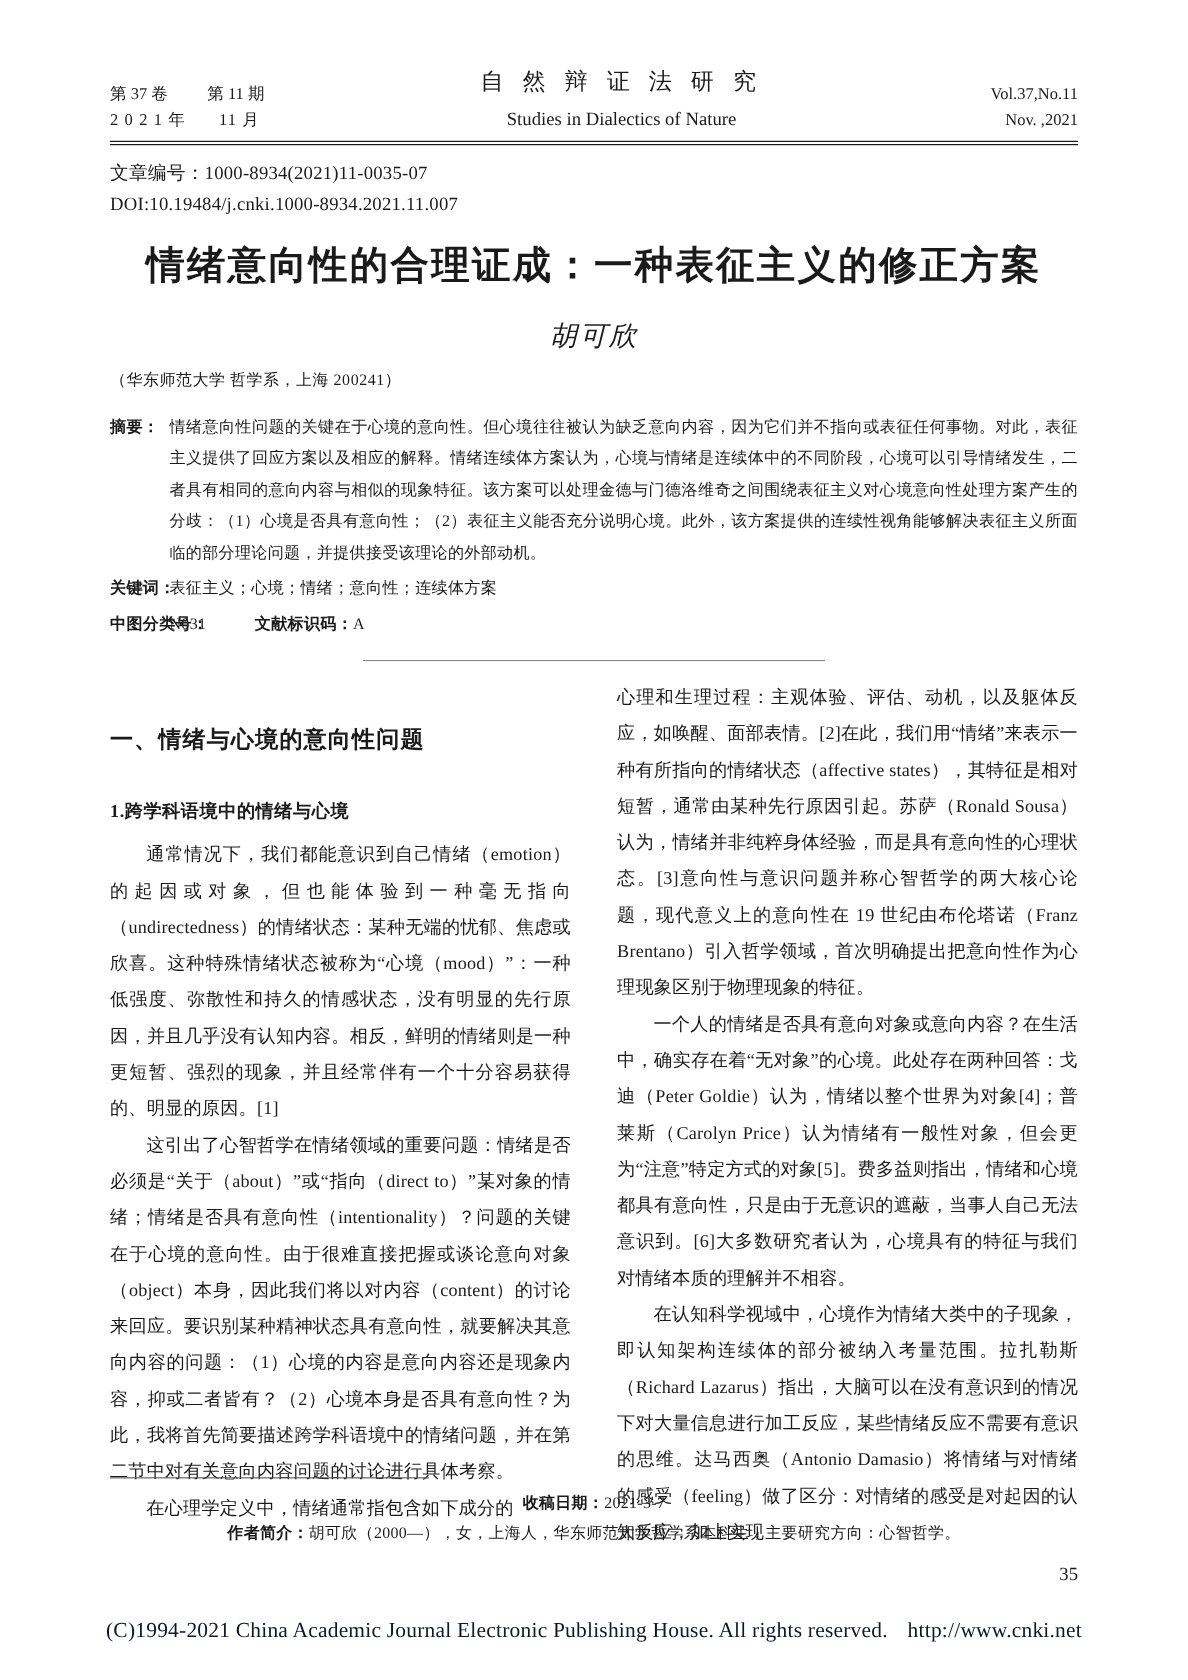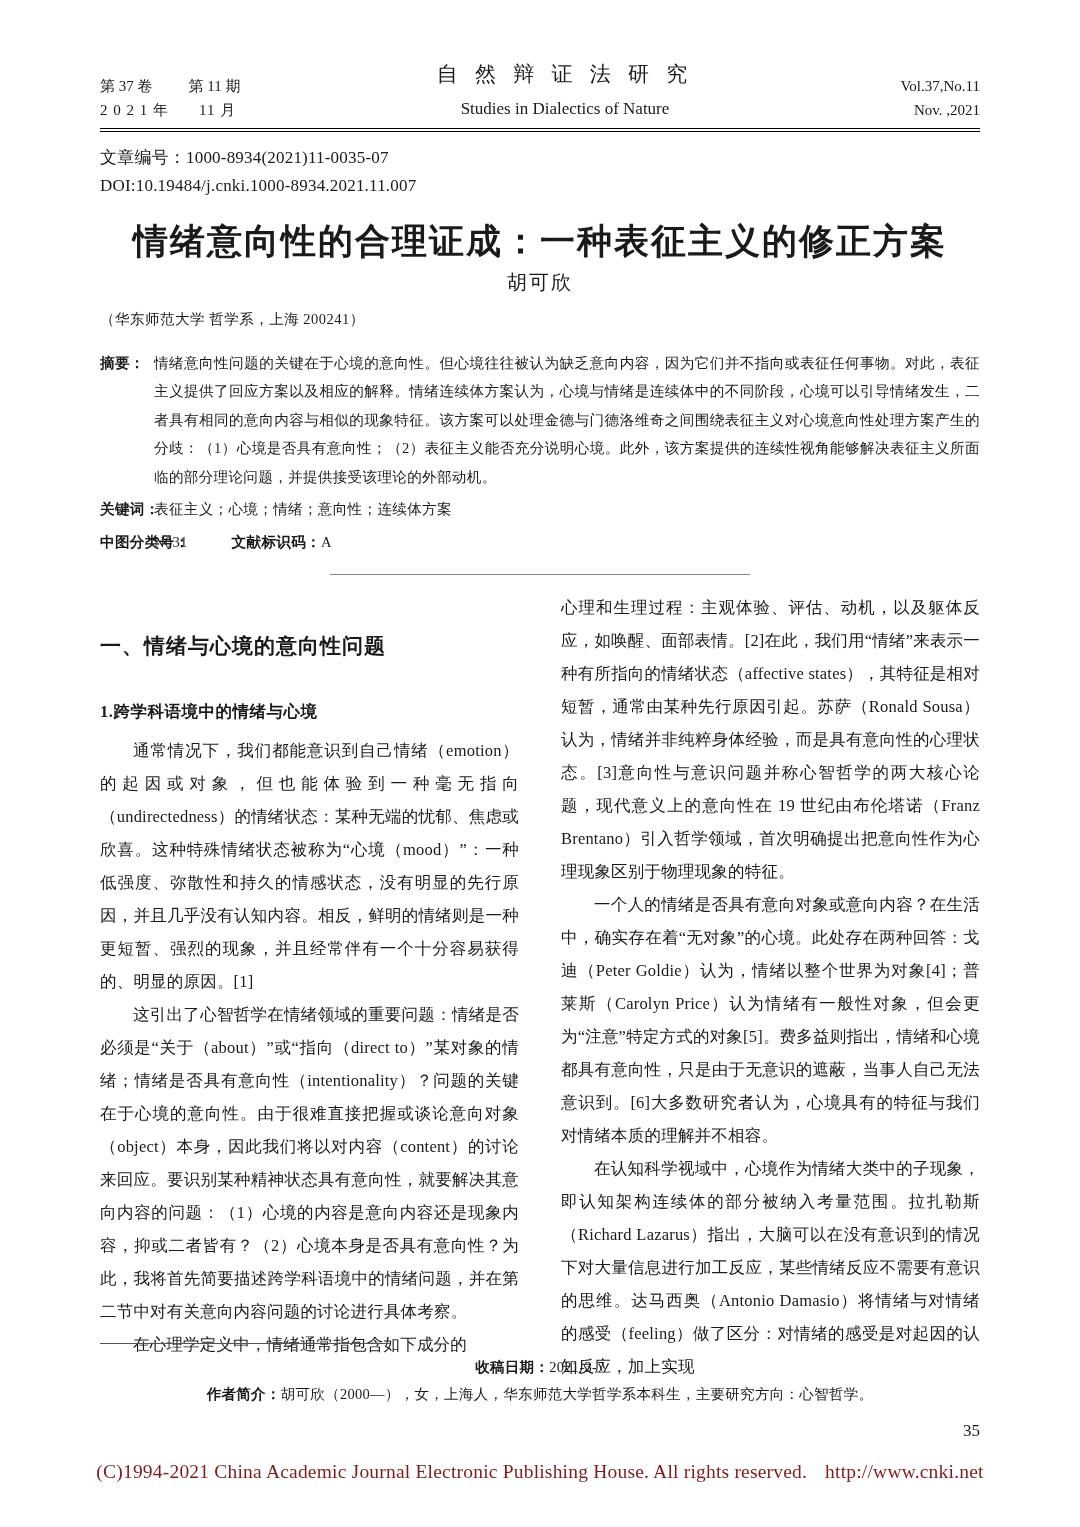--- a/index.html
+++ b/index.html
@@ -85,23 +85,24 @@
   .title {
     text-align: center;
     font-size: 35px;
     font-weight: bold;
     letter-spacing: 2px;
     margin-top: 18px;
     font-family: "Liberation Serif", serif;
   }
   .author {
     text-align: center;
-    font-size: 20px;
-    margin-top: 4px;
+    font-size: 25px;
+    margin-top: 24px;
     letter-spacing: 2px;
+    font-style: italic;
   }
   .affil {
     font-size: 14.5px;
     margin-top: 14px;
     letter-spacing: 0.5px;
   }
 
   
   .abs-block {
     margin-top: 20px;
@@ -194,25 +195,25 @@
     position: absolute;
     right: 100px;
     bottom: 86px;
     font-size: 17px;
   }
 
   
   .cnki {
     position: absolute;
     left: 0;
-    bottom: 44px;
+    bottom: 33px;
     width: 1080px;
     text-align: center;
     font-size: 19.5px;
-    color: #7f1d1d;
+    color: #0f172a;
     letter-spacing: 0.2px;
     font-family: "Liberation Serif", serif;
   }
   .cnki .url { margin-left: 18px; }
 </style>
 </head>
 <body>
 
 <div class="page">
 

